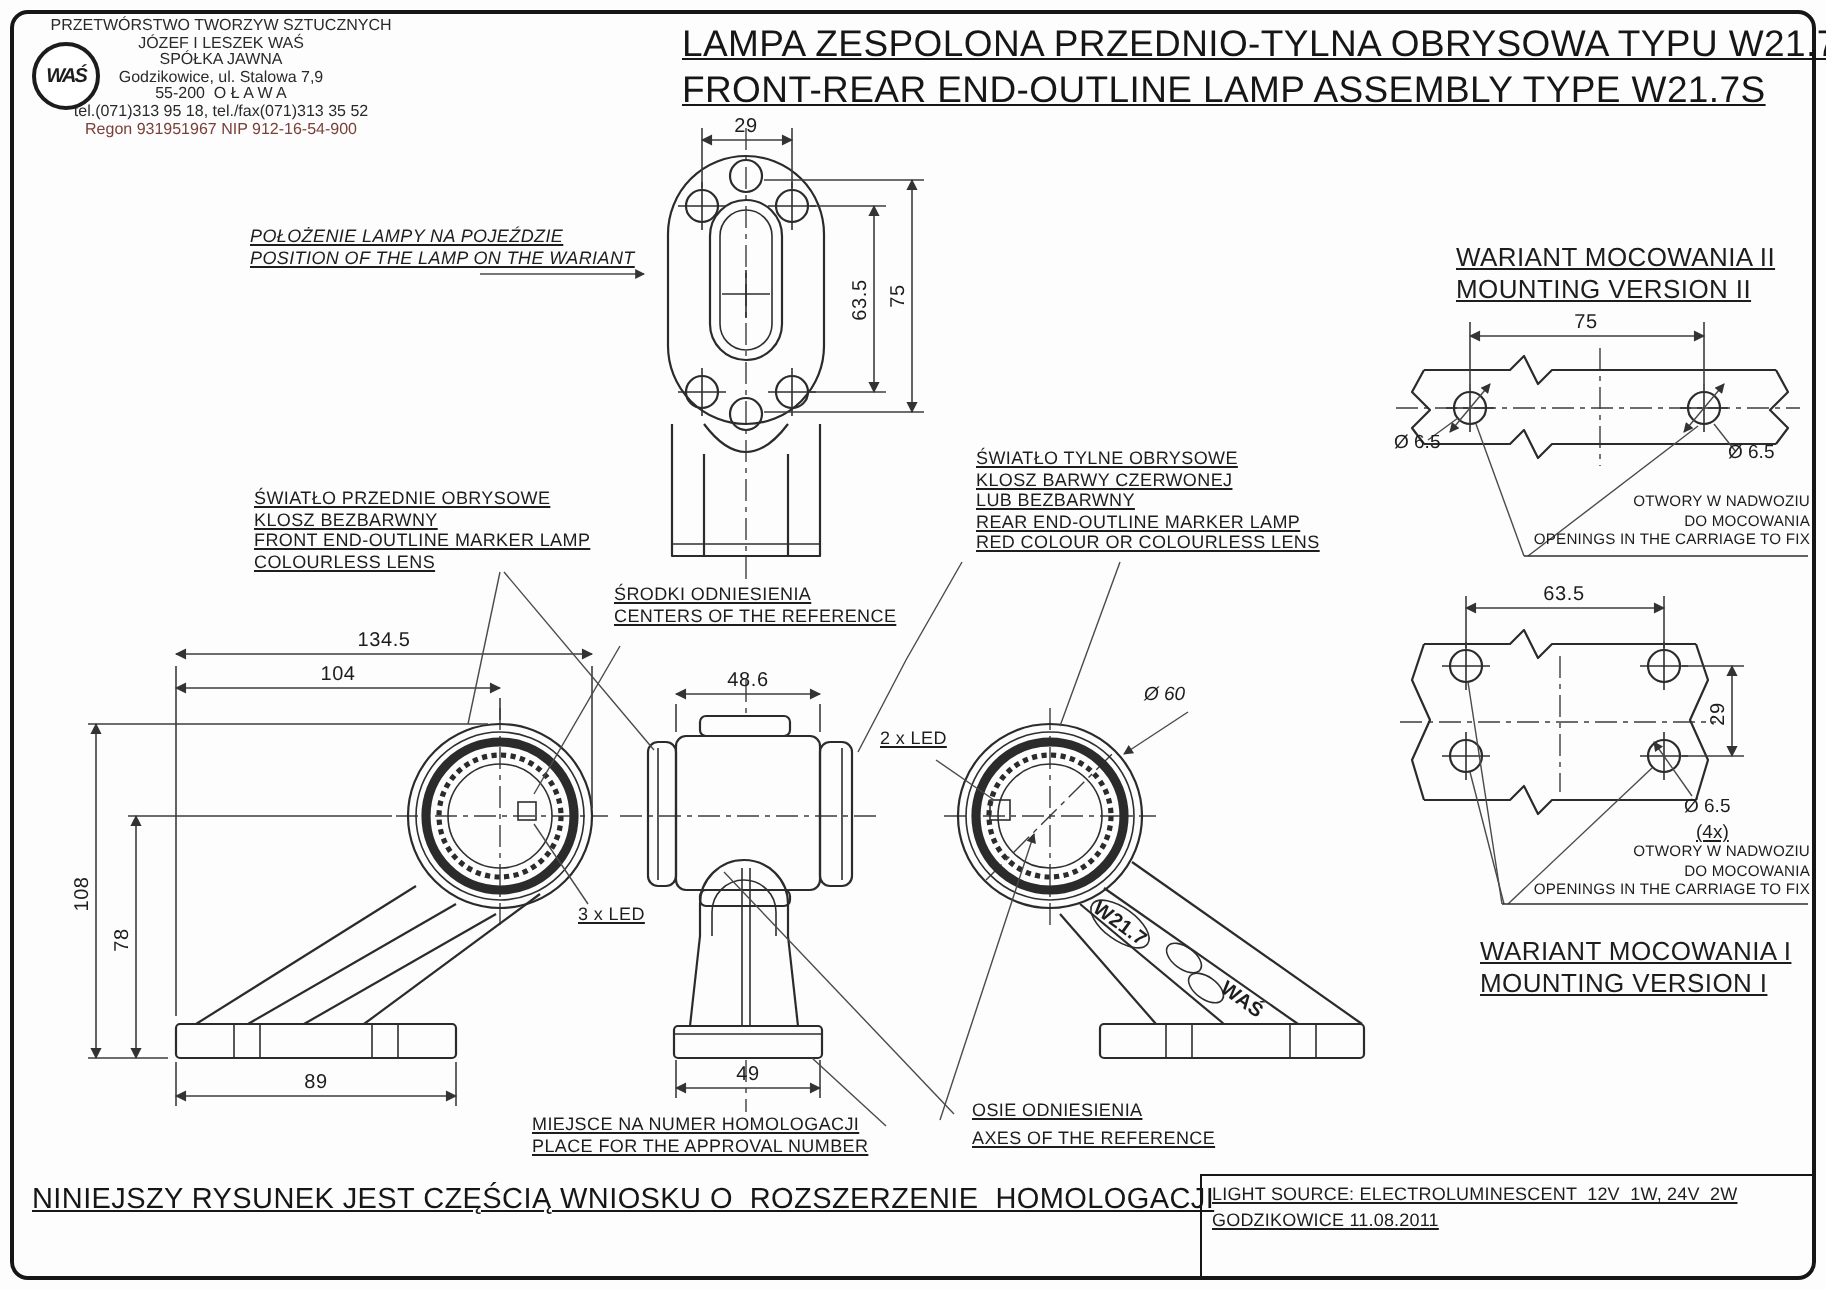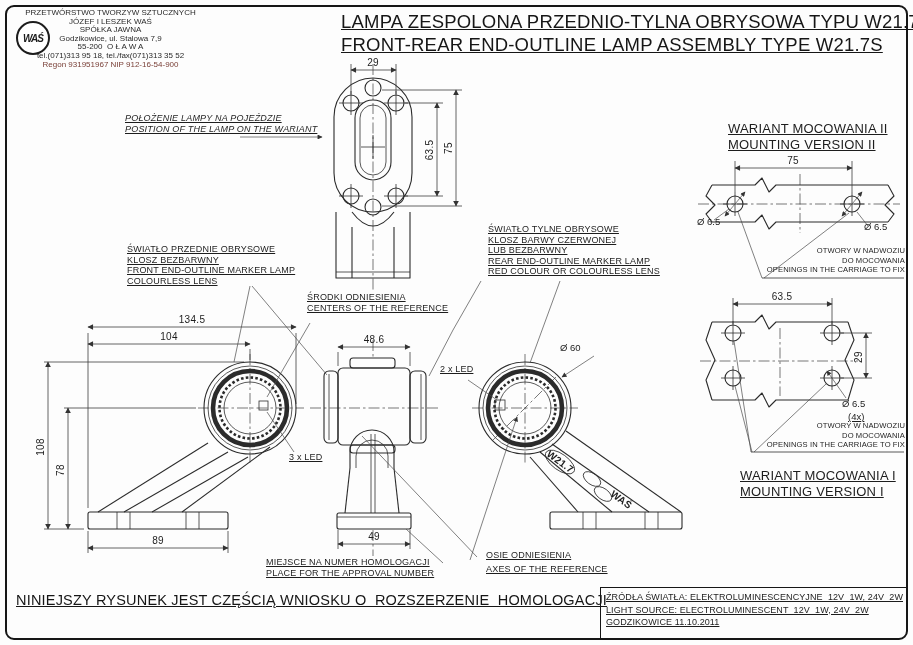--- a/index.html
+++ b/index.html
@@ -332,21 +332,21 @@
 </div>
 
 <div class="lbl u" style="left:289px;top:452px;">
   <div>3 x LED</div>
 </div>
 
 <div class="lbl u" style="left:440px;top:364px;">
   <div>2 x LED</div>
 </div>
 
-<div class="small-dia" style="left:560px;top:342px;">Ø 60</div>
+<div class="small-dia" style="left:572px;top:342px;font-style:italic;">Ø 60</div>
 
 <div class="wtitle" style="left:728px;top:121px;">
   <div>WARIANT MOCOWANIA II</div>
   <div>MOUNTING VERSION II</div>
 </div>
 
 <div class="small-dia" style="left:697px;top:216px;">Ø 6.5</div>
 <div class="small-dia" style="left:864px;top:221px;">Ø 6.5</div>
 
 <div class="otw" style="left:765px;top:246px;width:140px;">
@@ -377,16 +377,15 @@
 <div class="lbl u" style="left:486px;top:548px;line-height:14px;">
   <div>OSIE ODNIESIENIA</div>
   <div>AXES OF THE REFERENCE</div>
 </div>
 
 <div class="footer-left">
   <div class="pre">NINIEJSZY RYSUNEK JEST CZĘŚCIĄ WNIOSKU O  ROZSZERZENIE  HOMOLOGACJI</div>
 </div>
 
 <div class="footer-right">
-  <div class="pre">ŹRÓDŁA ŚWIATŁA: ELEKTROLUMINESCENCYJNE  12V  1W, 24V  2W</div>
   <div class="pre">LIGHT SOURCE: ELECTROLUMINESCENT  12V  1W, 24V  2W</div>
-  <div>GODZIKOWICE 11.10.2011</div>
+  <div>GODZIKOWICE 11.08.2011</div>
 </div>
 
 </body></html>

